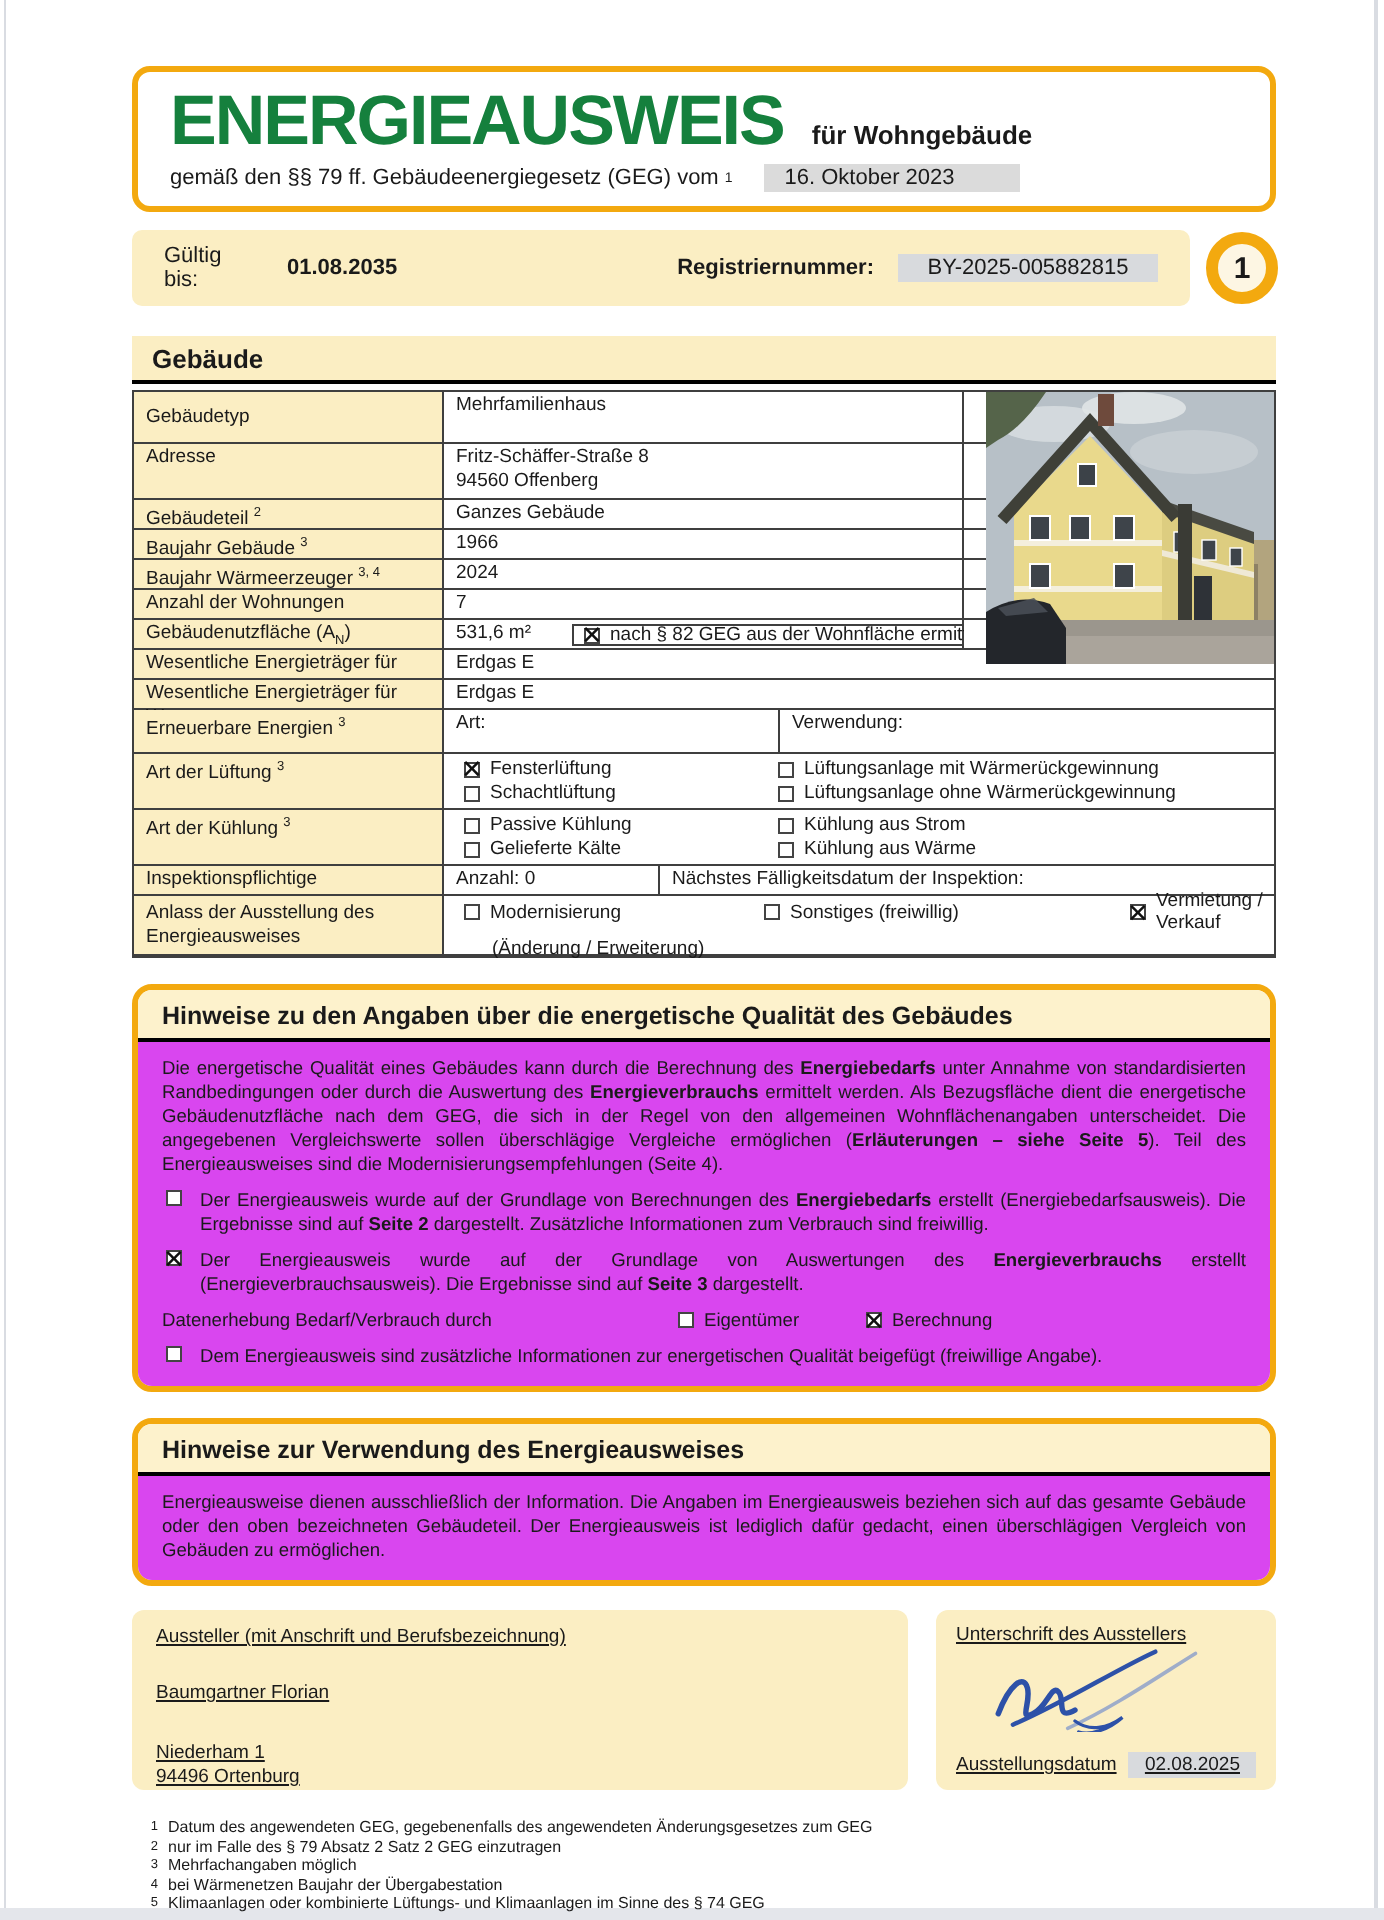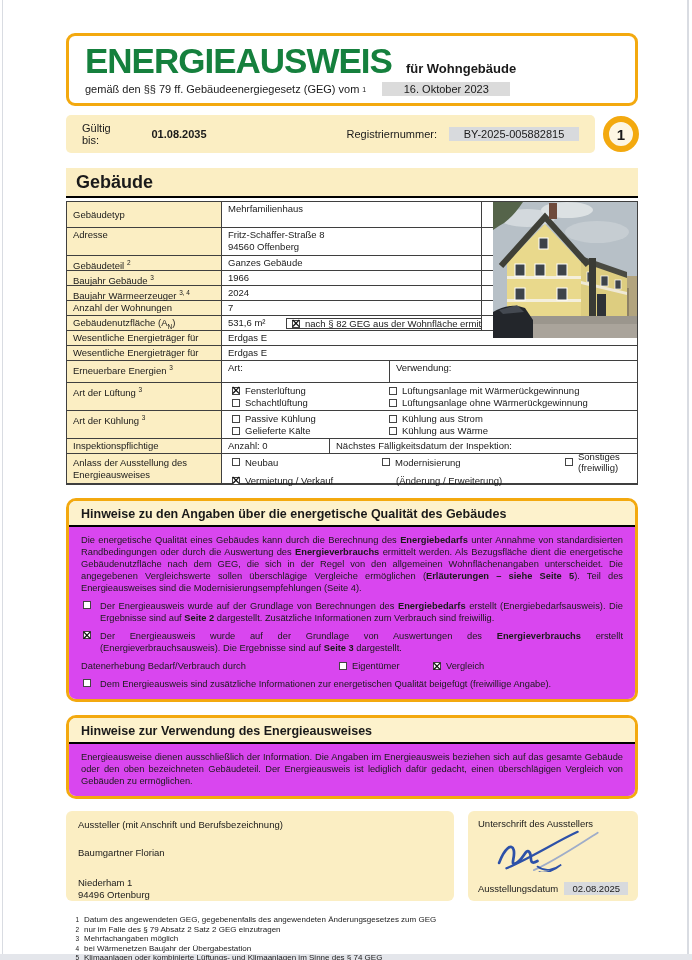--- a/index.html
+++ b/index.html
@@ -12,33 +12,33 @@
   .content { position:absolute; left:66px; top:33px; width:572px; }
 
   
   .header-box { border:3px solid #F3A90F; border-radius:9px; background:#fff; padding:5px 16px 7px 16px; }
   .title-line { display:flex; align-items:baseline; }
   .main-title { font-size:35px; font-weight:bold; letter-spacing:-1px; color:#15803d; }
   .subtitle   { font-size:13px; font-weight:bold; margin-left:14px; }
   .law-line   { font-size:11px; margin-top:1px; display:flex; align-items:center; }
   .law-line sup { font-size:7px; margin-left:3px; }
   .chip { background:#dbdbdb; display:inline-block; padding:1px 10px; font-size:11px; }
-  .law-chip { margin-left:16px; min-width:128px; text-align:center; }
+  .law-chip { margin-left:16px; min-width:128px; }
 
   
   .validity-wrap { position:relative; margin-top:9px; height:38px; }
   .validity-bar { width:529px; height:38px; background:#FBEEC3; border-radius:5px; display:flex; align-items:center; padding:0 16px; font-size:11px; }
   .v-date { font-weight:bold; margin-left:26px; }
-  .v-reg-label { font-weight:normal; margin-left:140px; }
+  .v-reg-label { font-weight:bold; margin-left:140px; }
   .v-reg-chip { margin-left:12px; min-width:130px; text-align:center; background:#d8dadd; }
   .page-badge { position:absolute; left:537px; top:1px; width:36px; height:36px; border:6px solid #F3A90F; border-radius:50%; background:#fdf6e3; display:flex; align-items:center; justify-content:center; font-size:15px; font-weight:bold; }
 
   
   .building { margin-top:15px; }
-  .sec-band { background:#FBEEC3; border-bottom:2px solid #000; padding:4px 10px 3px 10px; font-size:18px; font-weight:bold; }
+  .sec-band { background:#FBEEC3; border-bottom:2px solid #000; padding:4px 10px 3px 10px; font-size:13px; font-weight:bold; }
   .tbl { position:relative; border:1px solid #3f3f3f; margin-top:3px; background:#fff; font-size:9.5px; }
   .trow { display:flex; border-bottom:1px solid #3f3f3f; align-items:stretch; }
   .trow:last-child { border-bottom:none; }
   .tlabel { width:155px; flex:none; background:#FBEEC3; border-right:1px solid #3f3f3f; padding:1px 6px; line-height:12px; }
   .tlabel sup { font-size:6.5px; }
   .tval { padding:1px 6px; line-height:12px; }
   .short-val { width:260px; border-right:1px solid #3f3f3f; }
   .spacer { flex:1; background:#fff; }
   .h26{height:26px} .h28{height:28px} .h15{height:15px} .h22{height:22px} .h28b{height:28px} .h30{height:30px}
   .photo { position:absolute; top:0; right:0; width:144px; height:136px; display:block; }
@@ -58,21 +58,21 @@
   .hint-title { background:#FDF2CC; border-bottom:2px solid #000; padding:6px 12px 4px 12px; font-size:12.5px; font-weight:bold; }
   .hint-body { padding:7px 12px 9px 12px; font-size:9.3px; line-height:12px; text-align:justify; background:#d946ef; }
   .ck-item { position:relative; padding-left:19px; margin-top:6px; }
   .ck-item > .cb { position:absolute; left:2px; top:1px; }
   .daten-row { position:relative; height:12px; margin-top:6px; }
   .daten-row .d1 { position:absolute; left:0; top:0; }
   .daten-row .d2 { position:absolute; left:258px; top:0; display:flex; align-items:center; }
   .daten-row .d3 { position:absolute; left:352px; top:0; display:flex; align-items:center; }
 
   
-  .issuer-row { display:flex; margin-top:12px; gap:14px; }
+  .issuer-row { display:flex; margin-top:12px; gap:14px;text-decoration:underline; }
   .issuer-box { width:388px; height:90px; background:#FBEEC3; border-radius:6px; padding:8px 12px; font-size:9.5px; line-height:12px; }
   .sig-box { flex:1; height:90px; background:#FBEEC3; border-radius:6px; padding:7px 10px 6px 10px; font-size:9.5px; display:flex; flex-direction:column; }
   .issuer-name { margin-top:16px; }
   .issuer-street { margin-top:18px; }
   .sig-svg { height:42px; margin:1px 0; }
   .sig-date-row { display:flex; align-items:center; margin-top:auto; }
   .sig-chip { margin-left:auto; background:#d8dadd; font-size:9.5px; padding:1px 8px; }
 
   
   .footnotes { margin-top:14px; font-size:8px; line-height:9.5px; }
@@ -233,24 +233,20 @@
           <div class="subcell" style="width:108px">Anzahl: 0</div>
           <div class="tval" style="flex:1">Nächstes Fälligkeitsdatum der Inspektion:</div>
         </div>
 
         <div class="trow h30">
           <div class="tlabel" style="display:flex;flex-direction:column;justify-content:center">
             <span>Anlass der Ausstellung des</span>
             <span>Energieausweises</span>
           </div>
           <div class="opt-grid3">
-            <span class="opt">
-                <span class="cb"></span>
-                <span>Neubau</span>
-              </span>
             <span class="opt">
                 <span class="cb"></span>
                 <span>Modernisierung</span>
               </span>
             <span class="opt">
                 <span class="cb"></span>
                 <span>Sonstiges (freiwillig)</span>
               </span>
             <span class="opt">
                 <span class="cb checked"></span>
@@ -326,21 +322,21 @@
         </div>
 
         <div class="daten-row">
           <span class="d1">Datenerhebung Bedarf/Verbrauch durch</span>
           <span class="d2">
               <span class="cb"></span>
               <span>Eigentümer</span>
             </span>
           <span class="d3">
               <span class="cb checked"></span>
-              <span>Vergleich</span>
+              <span>Berechnung</span>
             </span>
         </div>
 
         <div class="ck-item">
           <span class="cb"></span>
           <span>Dem Energieausweis sind zusätzliche Informationen zur energetischen Qualität beigefügt (freiwillige Angabe).</span>
         </div>
       </div>
     </div>
 

